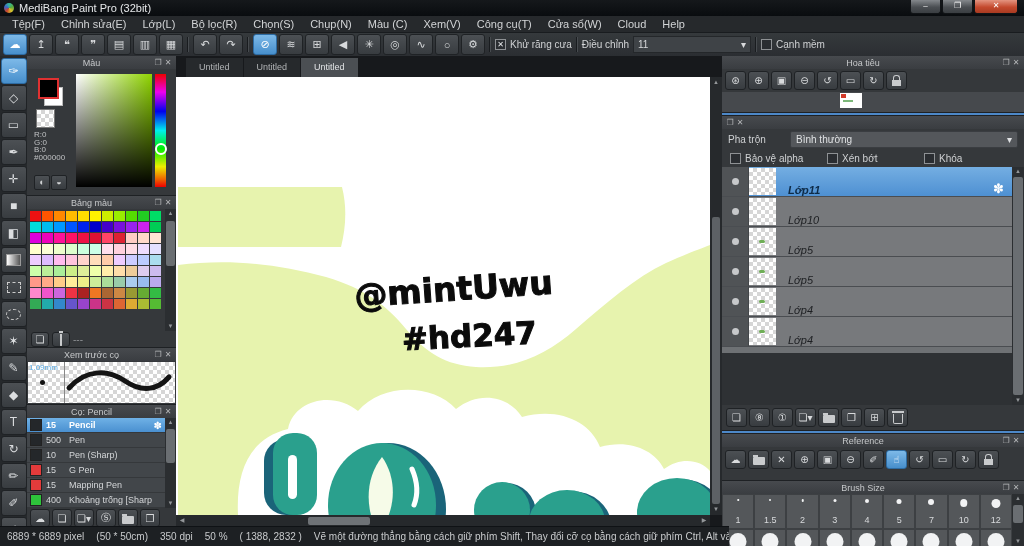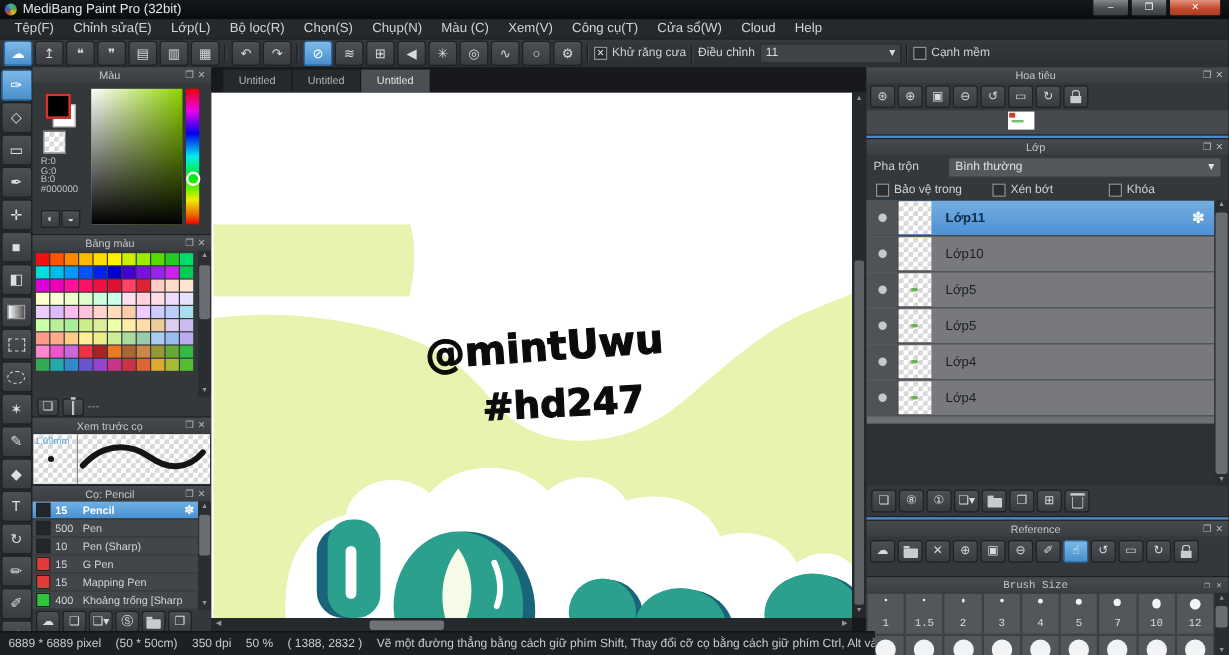--- a/index.html
+++ b/index.html
@@ -133,30 +133,30 @@
              align-items:center;justify-content:space-between;padding:0 5px;color:#e0e2e4;}
   .lp-checks{display:flex;height:18px;flex:none;align-items:center;padding-left:8px;}
   .lp-checks .tb-check{width:33%;}
   .llist{flex:1;position:relative;background:#2e3134;overflow:hidden;}
   .lrow{display:flex;height:29px;margin-right:12px;background:#77797c;border-bottom:1px solid #4a4d51;}
   .lvis{width:26px;flex:none;background:#505356;display:flex;align-items:center;justify-content:center;
         border-right:1px solid #44474a;}
   .ldot{width:7px;height:7px;border-radius:50%;background:#c6c8ca;}
   .lthumb{width:27px;flex:none;margin:1px 0;position:relative;}
   .lmark{position:absolute;left:10px;top:12px;width:6px;height:3px;background:#6fae57;border-radius:2px;}
-  .lbody{flex:1;display:flex;align-items:center;}
+  .lbody{flex:1;display:flex;align-items:flex-end;font-style:italic;}
   .lname{flex:1;padding-left:12px;font-size:11px;color:#1d1f22;}
   .lrow.sel{background:linear-gradient(#74aee2,#4e90d2);}
   .lrow.sel .lname{color:#0e2b47;font-weight:bold;}
   .lgear{margin-right:8px;color:#fff;font-size:13px;}
   .lpartial{height:6px;margin-right:12px;background:#6e7174;}
   .lp-btns{height:25px;flex:none;display:flex;align-items:center;gap:2px;padding-left:4px;}
   .ref-panel{height:46px;flex:none;}
   .ref-btns{display:flex;align-items:center;gap:2px;padding:3px 0 0 3px;}
-  .bs-panel{flex:1;font-family:Liberation Mono, monospace;}
+  .bs-panel{flex:1;}
   .bs-body{flex:1;position:relative;overflow:hidden;}
   .bs-grid{margin-right:12px;display:grid;grid-template-columns:repeat(9,1fr);}
   .szcell{height:33px;background:#54575a;border:1px solid #3d4043;position:relative;}
   .szdot{position:absolute;left:50%;top:4px;transform:translateX(-50%);background:#f2f3f4;border-radius:50%;}
   .szlabel{position:absolute;left:0;right:0;bottom:3px;text-align:center;font-size:9px;color:#d8dadc;}
   .szcell.row2{height:22px;}
   .szcell.row2 .szdot{width:17px;height:17px;top:3px;}
   
   .ci-gradient{width:13px;height:10px;background:linear-gradient(90deg,#fff,#555);border:1px solid #999;}
   .ci-select{width:12px;height:9px;border:1px dashed #ccc;}
@@ -662,35 +662,34 @@
               <span class="ci-lock"></span>
             </div>
           </div>
         <div class="nav-strip">
           <div class="nav-thumb"></div>
         </div>
       </div>
       <div class="bluediv"></div>
       <div class="panel layer-panel">
         <div class="phead">
-          <span class="ptitle">Lớp</span>
           <span class="pico">❐</span>
           <span class="pico">✕</span>
         </div>
         <div class="lp-row">
           <span class="lp-label">Pha trộn</span>
           <div class="lp-select">
             <span>Bình thường</span>
             <span>▾</span>
           </div>
         </div>
         <div class="lp-checks">
           <div class="tb-check">
             <span class="cbox"></span>
-            <span>Bảo vệ trong</span>
+            <span>Bảo vệ alpha</span>
           </div>
           <div class="tb-check">
             <span class="cbox"></span>
             <span>Xén bớt</span>
           </div>
           <div class="tb-check">
             <span class="cbox"></span>
             <span>Khóa</span>
           </div>
         </div>

